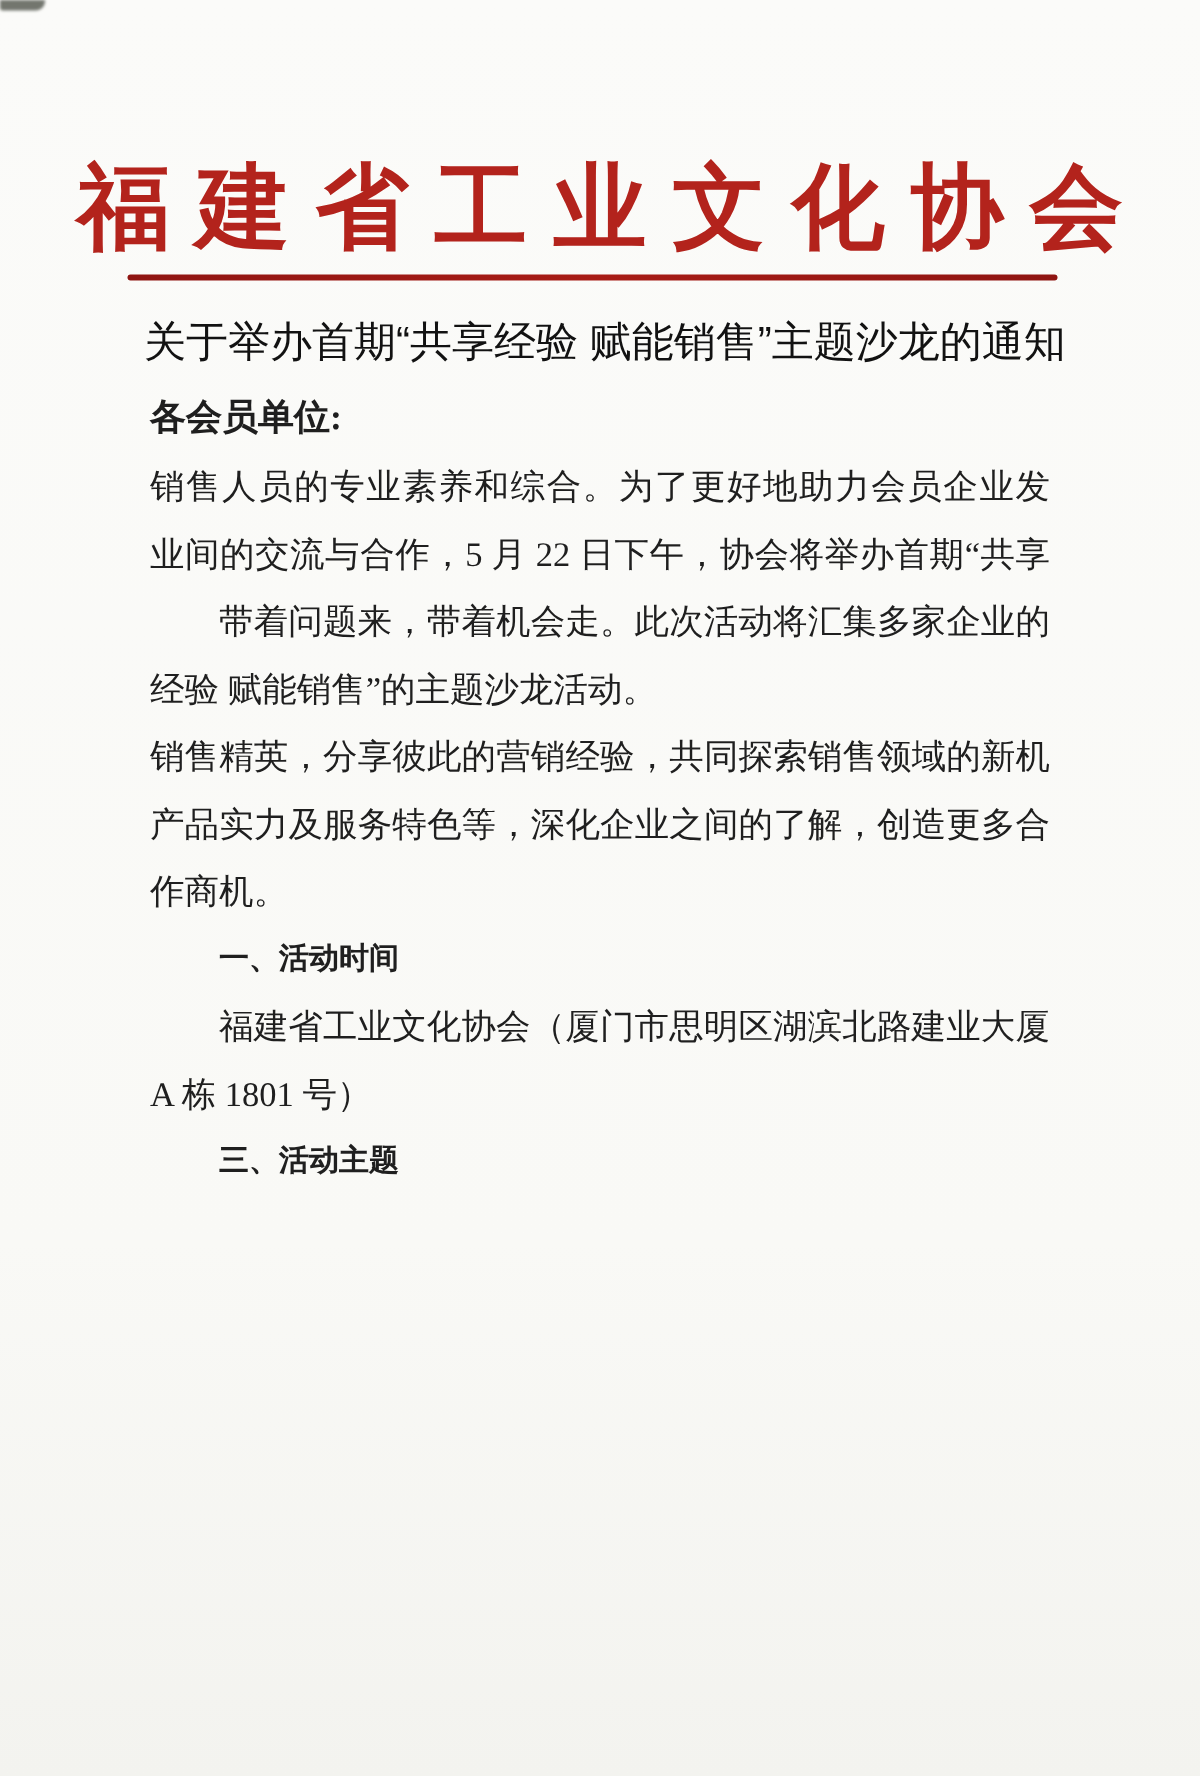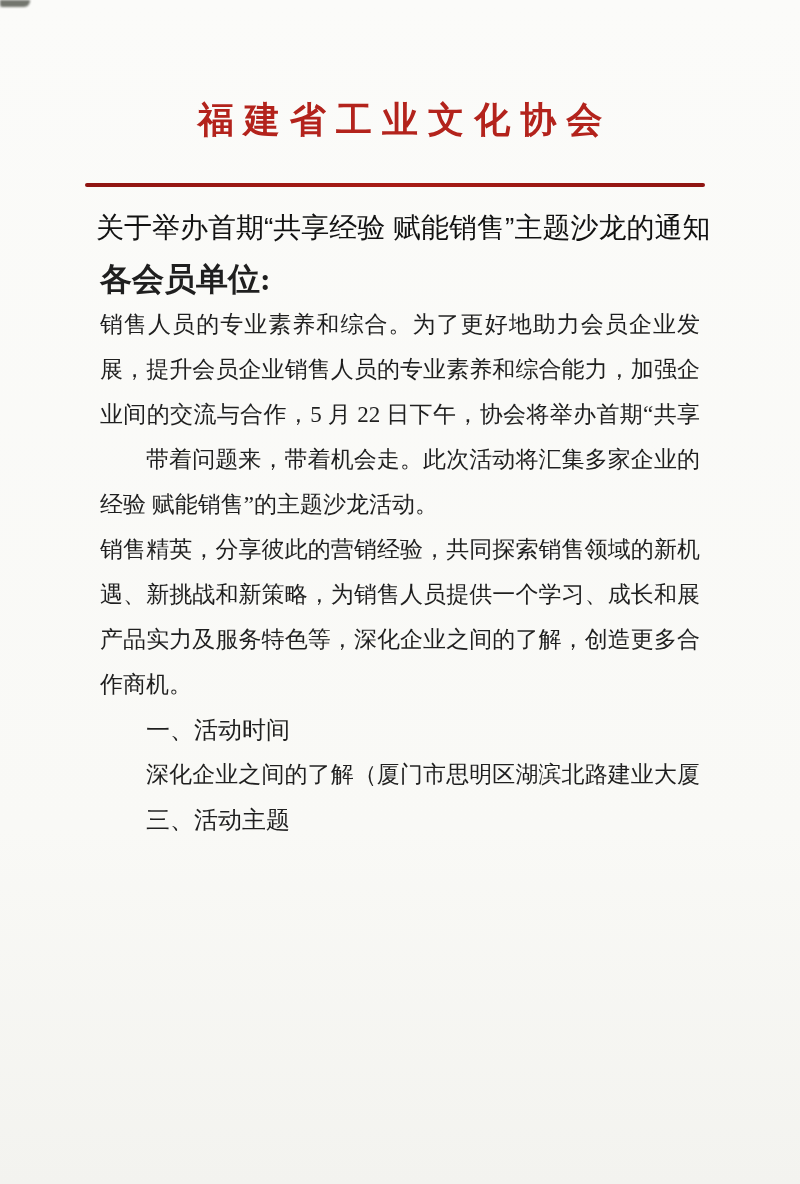--- a/index.html
+++ b/index.html
@@ -23,21 +23,21 @@
     background: rgba(42, 46, 36, 0.65);
     border-radius: 0 0 6px 2px;
     filter: blur(1px);
   }
   .org-header {
     position: absolute;
     left: 0;
     top: 96px;
     width: 100%;
     text-align: center;
-    font-size: 36px;
+    font-size: 62px;
     font-weight: bold;
     letter-spacing: 0.28em;
     text-indent: 0.28em;
     color: #b3231c;
     font-family: "Liberation Serif", "DejaVu Serif", serif;
     white-space: nowrap;
   }
   .red-rule {
     position: absolute;
     left: 85px;
@@ -81,55 +81,54 @@
   }
   .ln.ind {
     padding-left: 46px;
   }
   .ln.ind.jf {
     padding-left: 46px;
     box-sizing: border-box;
   }
   .salutation {
     font-weight: 600;
-    font-size: 32px;
+    font-size: 24px;
   }
   .ln.bold {
-    font-weight: normal;
+    font-weight: bold;
     font-family: "Liberation Sans", "DejaVu Sans", sans-serif;
-    font-size: 24px;
+    font-size: 20px;
   }
 </style>
 </head>
 <body>
 
 <div class="page">
 
   <div class="corner-mark"></div>
 
   <div class="org-header">福建省工业文化协会</div>
 
   <div class="red-rule"></div>
 
   <div class="doc-title">关于举办首期“共享经验 赋能销售”主题沙龙的通知</div>
 
   <div class="content">
 
     <div class="ln salutation">各会员单位:</div>
 
     <div class="ln jf">销售人员的专业素养和综合。为了更好地助力会员企业发</div>
-    <div class="ln jf">展，提升会员企业销售人员的专业素养和综合能力，加强企</div>
     <div class="ln jf">业间的交流与合作，5 月 22 日下午，协会将举办首期“共享</div>
     <div class="ln ind jf">带着问题来，带着机会走。此次活动将汇集多家企业的</div>
 
     <div class="ln">经验 赋能销售”的主题沙龙活动。</div>
     <div class="ln jf">销售精英，分享彼此的营销经验，共同探索销售领域的新机</div>
-    <div class="ln jf">遇、新挑战和新策略，为销售人员提供一个学习、成长和展</div>
     <div class="ln jf">产品实力及服务特色等，深化企业之间的了解，创造更多合</div>
     <div class="ln">作商机。</div>
 
     <div class="ln ind bold">一、活动时间</div>
-    <div class="ln ind jf">深化企业之间的了解（厦门市思明区湖滨北路建业大厦</div>
+    <div class="ln ind jf">福建省工业文化协会（厦门市思明区湖滨北路建业大厦</div>
+    <div class="ln">A 栋 1801 号）</div>
     <div class="ln ind bold">三、活动主题</div>
 
   </div>
 
 </div>
 
 </body></html>

